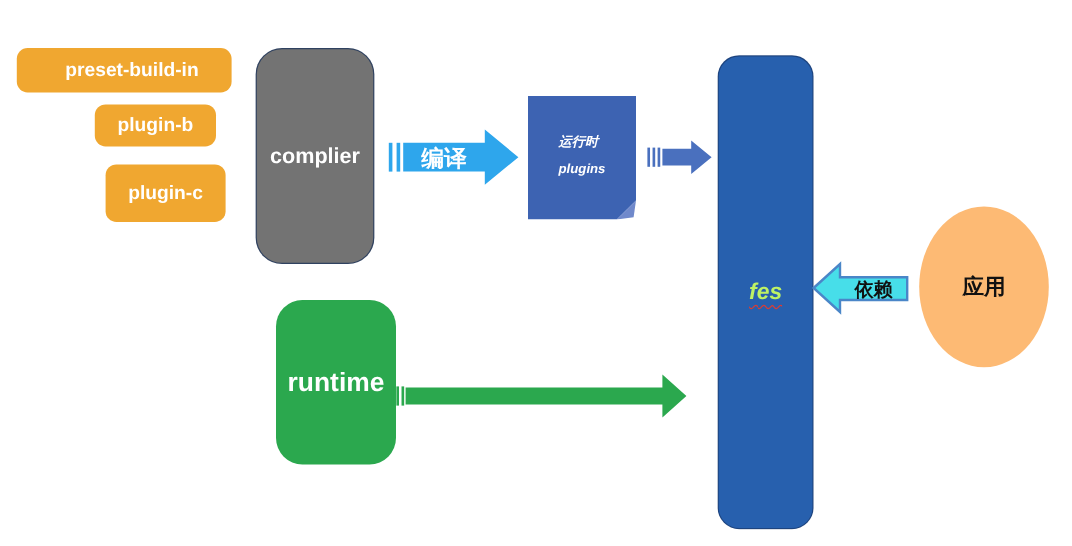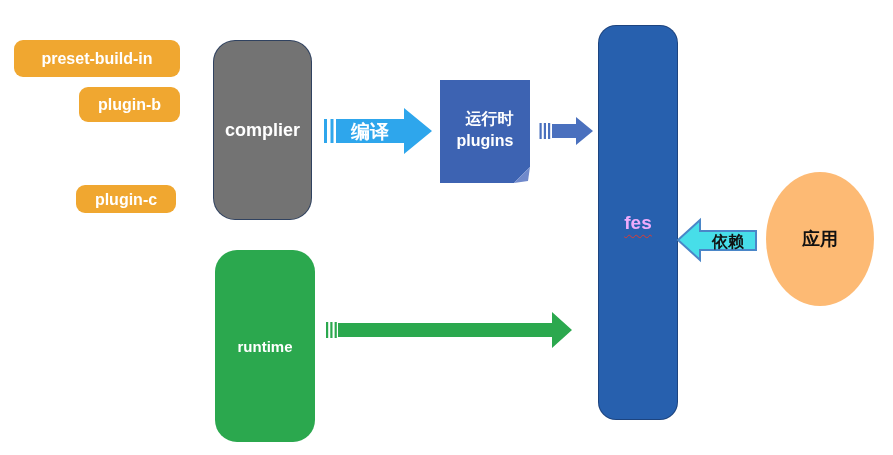--- a/index.html
+++ b/index.html
@@ -8,51 +8,51 @@
     font-family:"Liberation Sans", sans-serif;
   }
   .abs{position:absolute;}
   
   .chip{
     background:#F0A730;color:#ffffff;border-radius:9px;
     display:flex;align-items:center;justify-content:center;
     font-size:16px;font-weight:600;text-align:center;
     white-space:pre-line;line-height:17px;
   }
-  .chip-preset{left:14px;top:40px;width:166px;height:37px;}
+  .chip-preset{left:14px;top:40px;width:166px;height:37px;padding-left:13px;}
   .chip-b{left:79px;top:87px;width:101px;height:35px;text-align:right;}
-  .chip-c{left:76px;top:137px;width:100px;height:28px;margin-top:48px;}
+  .chip-c{left:88px;top:137px;width:100px;height:48px;}
   .chip-xxx{left:76px;top:184px;width:101px;height:38px;}
   
   .complier{
     left:213px;top:40px;width:97px;height:178px;
     background:#737373;border:1px solid rgba(25,50,90,.75);border-radius:22px;
     display:flex;align-items:center;justify-content:center;
     color:#ffffff;font-size:18px;font-weight:600;
   }
   
   .runtime{
-    left:215px;top:250px;width:100px;height:192px;
+    left:230px;top:250px;width:100px;height:137px;
     background:#2BA84E;border-radius:22px;
     display:flex;align-items:center;justify-content:center;
-    color:#ffffff;font-size:15px;font-weight:600;
+    color:#ffffff;font-size:22px;font-weight:600;
   }
   
   .note-text{
     left:440px;top:80px;width:90px;height:100px;
     display:flex;align-items:center;justify-content:center;
-    color:#ffffff;font-size:16px;font-weight:600;text-align:right;
-    white-space:pre-line;line-height:22px;pointer-events:none;
+    color:#ffffff;font-size:11px;font-weight:600;text-align:left;
+    white-space:pre-line;line-height:22px;pointer-events:none;font-style:italic;
   }
   
   .fes{
-    left:598px;top:25px;width:78px;height:393px;
+    left:598px;top:46px;width:78px;height:393px;
     background:#2760AE;border:1px solid rgba(20,40,80,.5);border-radius:18px;
     display:flex;align-items:center;justify-content:center;
-    color:#f0abfc;font-size:19px;font-weight:600;
+    color:#bef264;font-size:19px;font-weight:600;font-style:italic;
   }
   .fes .squiggle{
     text-decoration:underline;
     text-decoration-style:wavy;
     text-decoration-color:#e03a2f;
     text-decoration-thickness:1px;
     text-underline-offset:5px;
   }
   
   .app{

